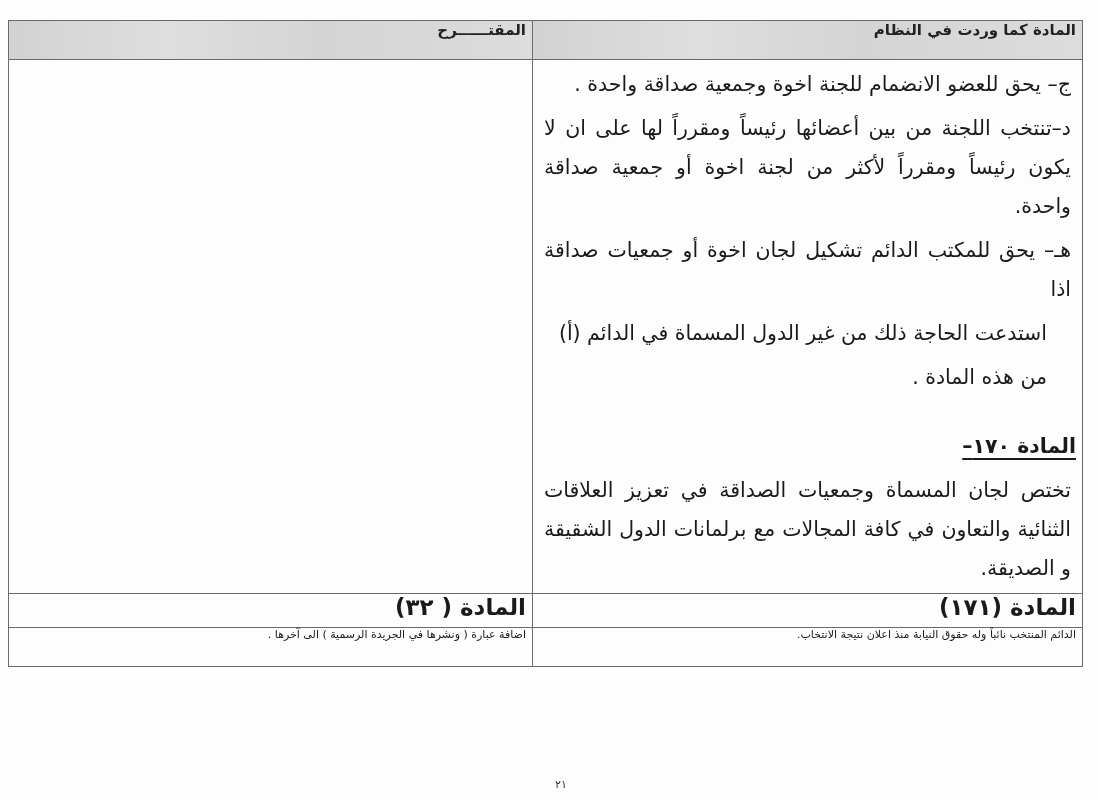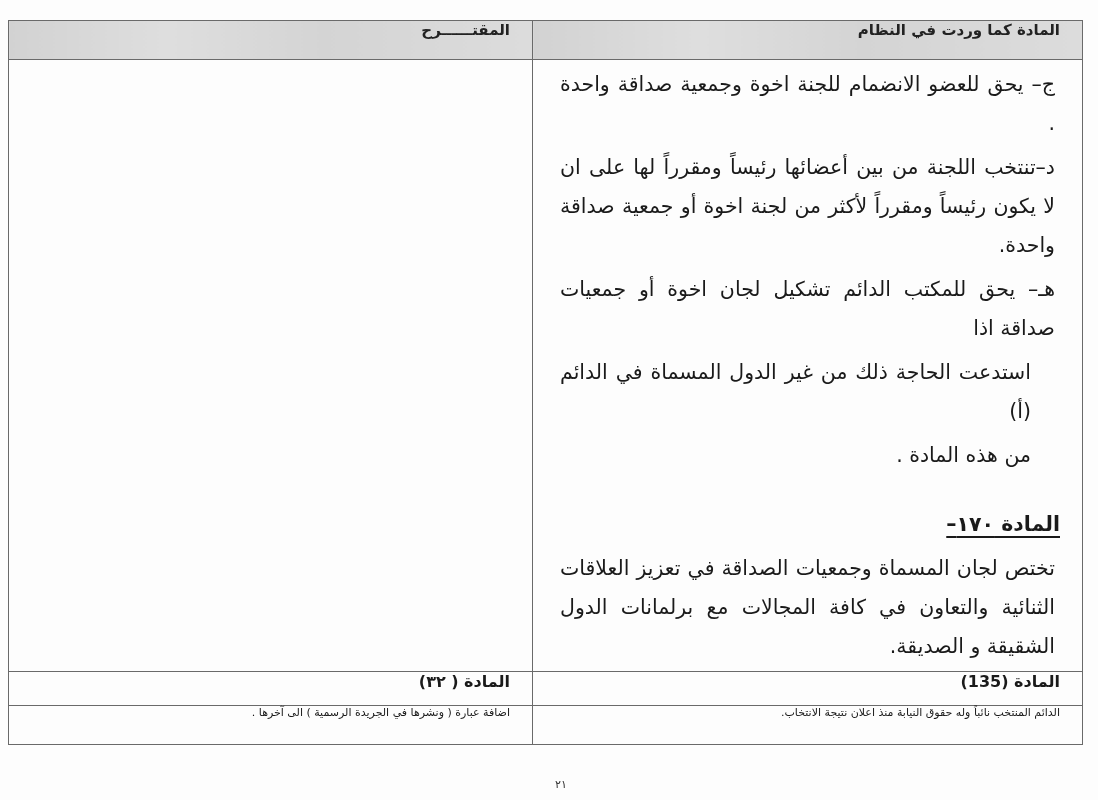--- a/index.html
+++ b/index.html
@@ -25,21 +25,21 @@
       position: absolute;
       left: 8px;
       top: 20px;
       width: 1074px;
       border-collapse: collapse;
       direction: rtl;
       table-layout: fixed;
     }
     table.cmp td, table.cmp th {
       border: 1.5px solid #6a6a6a;
-      padding: 0 22px;
+      padding: 0 6px;
       vertical-align: top;
       text-align: right;
     }
     col.c-orig { width: 550px; }
     col.c-prop { width: 524px; }
 
     .hdr th {
       height: 38px;
       background: #d6d6d6;
       background-image: linear-gradient(90deg, #d2d2d2 0%, #dedede 30%, #d4d4d4 60%, #dcdcdc 100%);
@@ -71,21 +71,21 @@
       line-height: 40px;
       font-weight: bold;
       text-decoration: underline;
       text-underline-offset: 5px;
       margin: 0;
     }
     .art-row td {
       height: 33px;
       vertical-align: middle;
       font-weight: bold;
-      font-size: 16px;
+      font-size: 23px;
     }
     .text-row td {
       height: 38px;
       vertical-align: middle;
       font-size: 11px;
     }
     .page-num {
       position: absolute;
       left: 12px;
       width: 1098px;
@@ -121,21 +121,21 @@
         <p class="para indent">استدعت الحاجة ذلك من غير الدول المسماة في الدائم (أ)</p>
         <p class="para indent">من هذه المادة .</p>
         <div class="gap"></div>
         <p class="article-title">المادة ١٧٠–</p>
         <p class="para">تختص لجان المسماة وجمعيات الصداقة في تعزيز العلاقات الثنائية والتعاون في كافة المجالات مع برلمانات الدول الشقيقة و الصديقة.</p>
       </td>
       <td></td>
     </tr>
 
     <tr class="art-row">
-      <td>المادة (135)</td>
+      <td>المادة (١٧١)</td>
       <td>المادة ( ٣٢)</td>
     </tr>
 
     <tr class="text-row">
       <td>الدائم  المنتخب نائباً وله حقوق النيابة منذ اعلان نتيجة الانتخاب.</td>
       <td>اضافة عبارة ( ونشرها في الجريدة الرسمية ) الى آخرها .</td>
     </tr>
   </tbody>
     </table>
 

